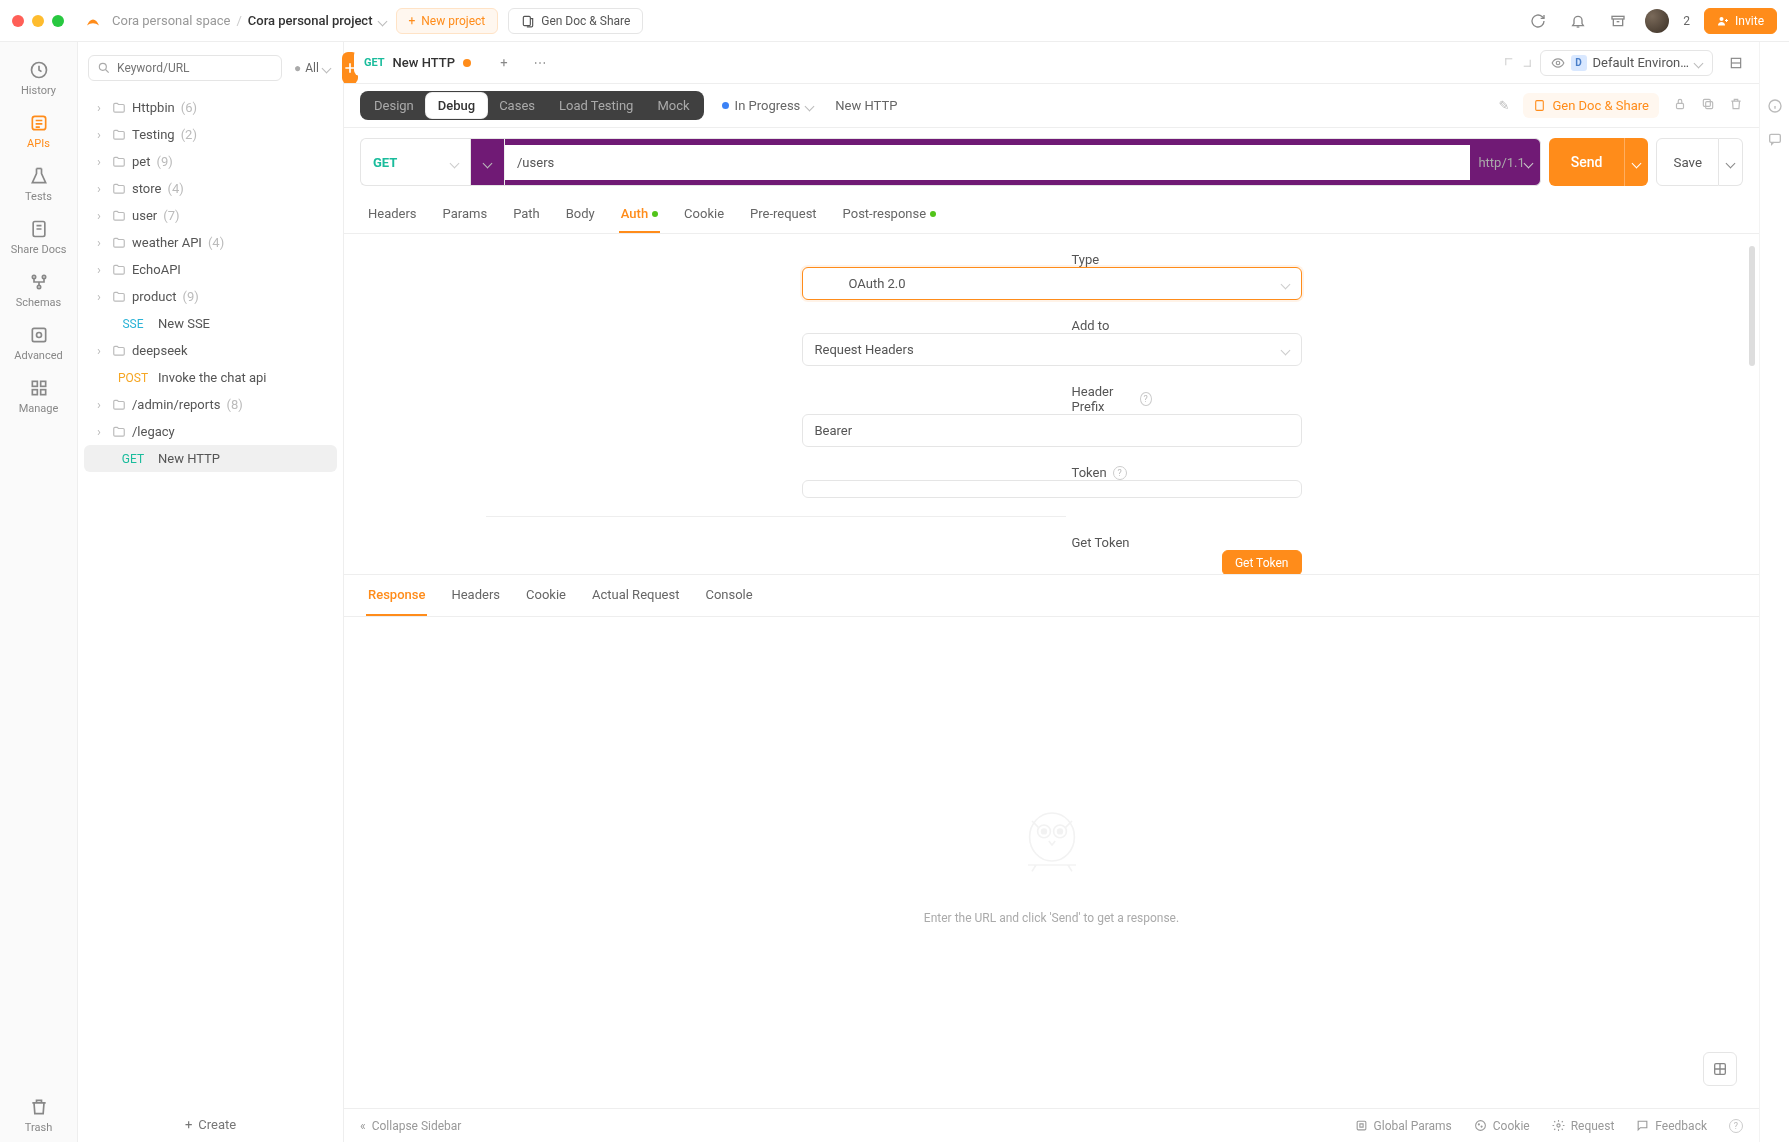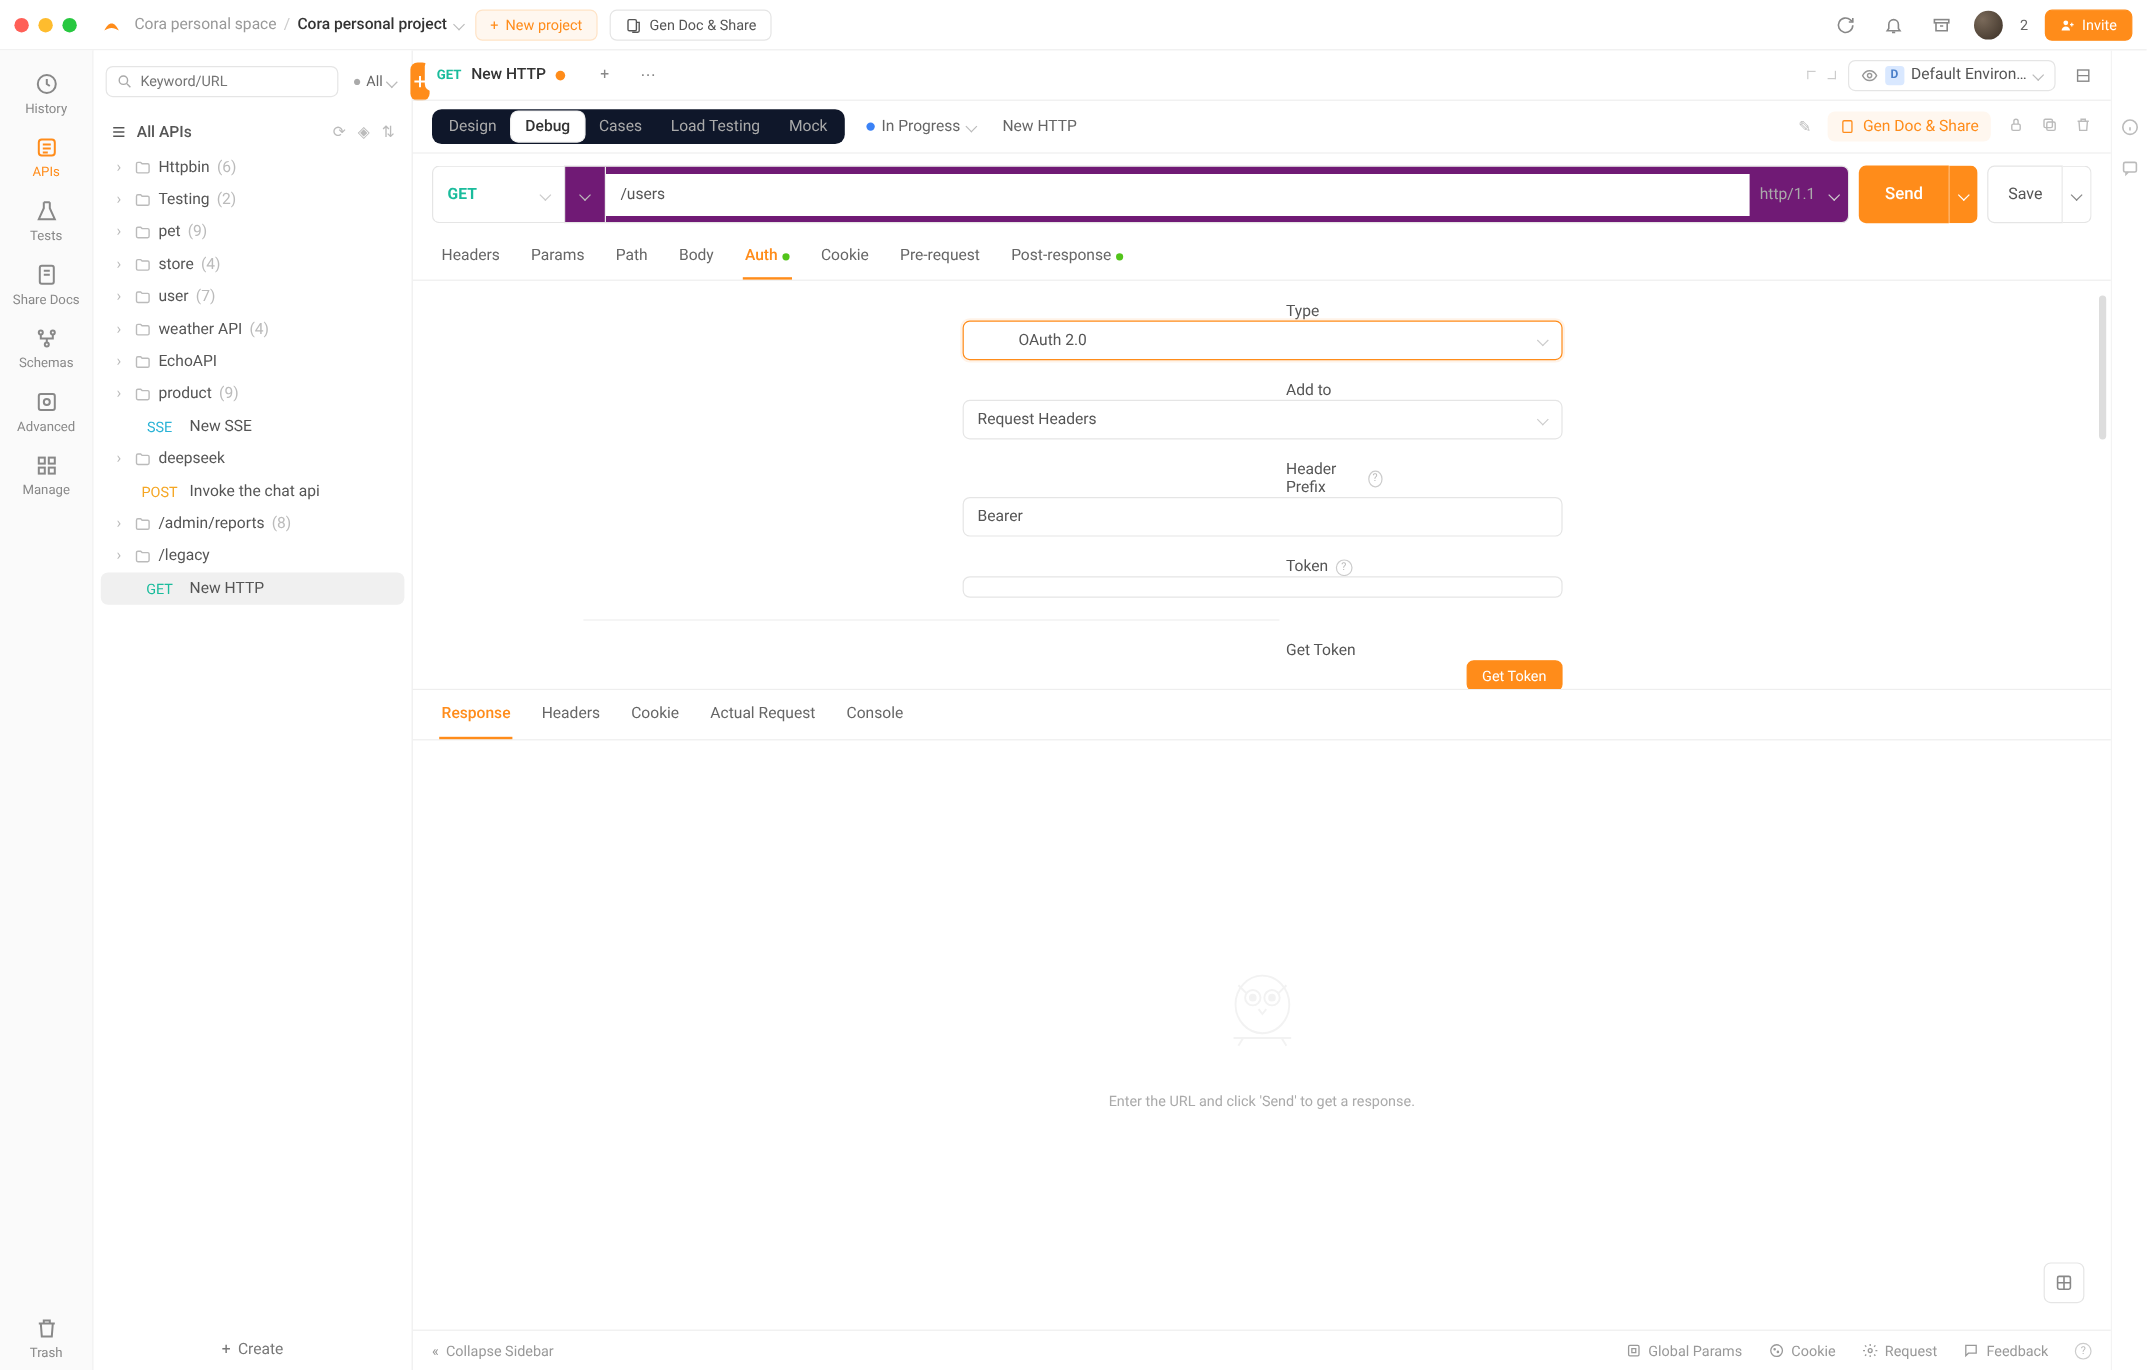--- a/index.html
+++ b/index.html
@@ -63,33 +63,33 @@
 .doc-tab .t { font-size: 13px; font-weight: 500; color: #333; }
 .dot-orange { width: 8px; height: 8px; border-radius: 50%; background: #ff8c1a; display: inline-block; }
 .tabbar-right { margin-left: auto; display: flex; align-items: center; gap: 10px; }
 .env-sel { display: flex; align-items: center; gap: 6px; border: 1px solid #e5e5e5; border-radius: 6px; padding: 4px 10px; color: #555; max-width: 180px; cursor: pointer; }
 .env-sel .d { width: 16px; height: 16px; background: #d9e8ff; color: #4a7fc9; border-radius: 3px; display: flex; align-items: center; justify-content: center; font-size: 10px; font-weight: 700; }
 .env-sel .txt { white-space: nowrap; overflow: hidden; text-overflow: ellipsis; }
 
 .subnav { height: 44px; display: flex; align-items: center; padding: 0 16px; gap: 4px; border-bottom: 1px solid #eee; }
 .subnav .pill { padding: 5px 12px; color: #aaa; font-size: 13px; border-radius: 6px; cursor: pointer; }
 .subnav .pill.active { color: #333; background: #fff; font-weight: 500; box-shadow: 0 0 0 1px #eee; }
-.subnav .group1 { display: flex; background: #0f172a; border-radius: 8px; padding: 2px; }
+.subnav .group1 { display: flex; background: #404040; border-radius: 8px; padding: 2px; }
 .subnav .status { display: flex; align-items: center; gap: 6px; color: #666; margin-left: 14px; cursor: pointer; }
 .dot-blue { width: 7px; height: 7px; border-radius: 50%; background: #3b82f6; }
 .subnav .name { margin-left: 18px; color: #666; }
 .subnav-right { margin-left: auto; display: flex; align-items: center; gap: 14px; color: #bbb; }
 .gen-chip { color: #ff8c1a; background: #fff7ef; padding: 5px 10px; border-radius: 6px; display: flex; align-items: center; gap: 6px; cursor: pointer; }
 
 .req-row { display: flex; align-items: stretch; padding: 10px 16px; gap: 0; }
 .method-sel { width: 110px; border: 1px solid #e5e5e5; border-right: none; border-radius: 6px 0 0 6px; display: flex; align-items: center; padding: 0 12px; color: #1abc9c; font-weight: 700; justify-content: space-between; cursor: pointer; background: #fff; }
 .url-wrap { flex: 1; display: flex; align-items: center; border: 1px solid #e5e5e5; border-radius: 0 6px 6px 0; background: #701a75; }
 .url-pre { width: 34px; display: flex; align-items: center; justify-content: center; color: #bbb; cursor: pointer; border-right: 1px solid #eee; align-self: stretch; }
 .url-input { flex: 1; border: none; outline: none; padding: 10px 12px; font-size: 13px; color: #555; }
-.proto { color: #aaa; padding: 0 8px; display: flex; align-items: center; gap: 12px; cursor: pointer; }
+.proto { color: #aaa; padding: 0 8px; display: flex; align-items: center; gap: 0; cursor: pointer; }
 .send-btn { margin-left: 8px; background: #ff8c1a; color: #fff; border: none; border-radius: 6px 0 0 6px; padding: 16px 22px; font-size: 14px; font-weight: 500; cursor: pointer; }
 .send-caret { background: #ff8c1a; color: #fff; border: none; border-left: 1px solid rgba(255,255,255,0.3); border-radius: 0 6px 6px 0; padding: 0 8px; cursor: pointer; }
 .save-btn { margin-left: 8px; border: 1px solid #e5e5e5; background: #fff; border-radius: 6px 0 0 6px; padding: 0 16px; color: #555; cursor: pointer; }
 .save-caret { border: 1px solid #e5e5e5; border-left: none; background: #fff; border-radius: 0 6px 6px 0; padding: 0 8px; color: #888; cursor: pointer; }
 
 .req-tabs { display: flex; gap: 22px; padding: 0 22px; border-bottom: 1px solid #eee; }
 .req-tab { padding: 10px 2px; color: #666; font-size: 13px; cursor: pointer; border-bottom: 2px solid transparent; display: flex; align-items: center; gap: 4px; }
 .req-tab.active { color: #ff8c1a; border-bottom-color: #ff8c1a; font-weight: 500; }
 .dot-green { width: 6px; height: 6px; border-radius: 50%; background: #52c41a; display: inline-block; }
 
@@ -264,31 +264,20 @@
             <span style="color:#aaa">●</span>
             <span>All</span>
             <span class="chev-down" style="color:#bbb"></span>
           </div>
         <div class="sb-add">
             <svg width="16" height="16" viewBox="0 0 24 24" stroke="currentColor" stroke-width="2.5">
               <path d="M12 5v14M5 12h14"></path>
             </svg>
           </div>
       </div>
-      <div class="sb-header">
-        <svg width="14" height="14" viewBox="0 0 24 24" fill="none" stroke="currentColor" stroke-width="2">
-            <path d="M4 6h16M4 12h16M4 18h16"></path>
-          </svg>
-        <span>All APIs</span>
-        <div class="tools">
-          <span>⟳</span>
-          <span>◈</span>
-          <span>⇅</span>
-        </div>
-      </div>
       <div class="tree" id="tree">
           <div class="tree-item">
             <span class="chev">›</span>
       <svg width="14" height="14" viewBox="0 0 24 24" fill="none" stroke="#bbb" stroke-width="2" class="fld">
               <path d="M3 6a2 2 0 012-2h4l2 2h8a2 2 0 012 2v9a2 2 0 01-2 2H5a2 2 0 01-2-2z"></path>
             </svg>
       <span>Httpbin</span>
       <span class="cnt">(6)</span>
           </div>
           <div class="tree-item">

